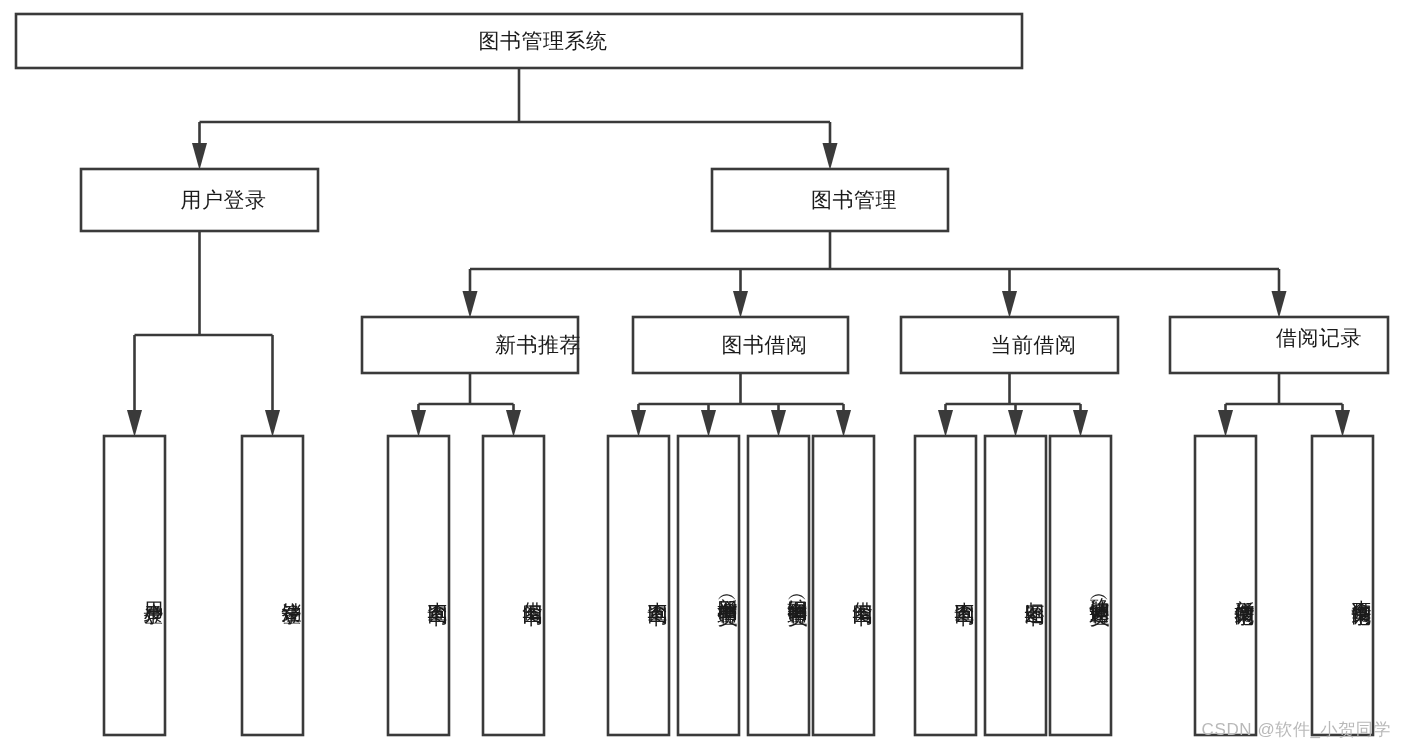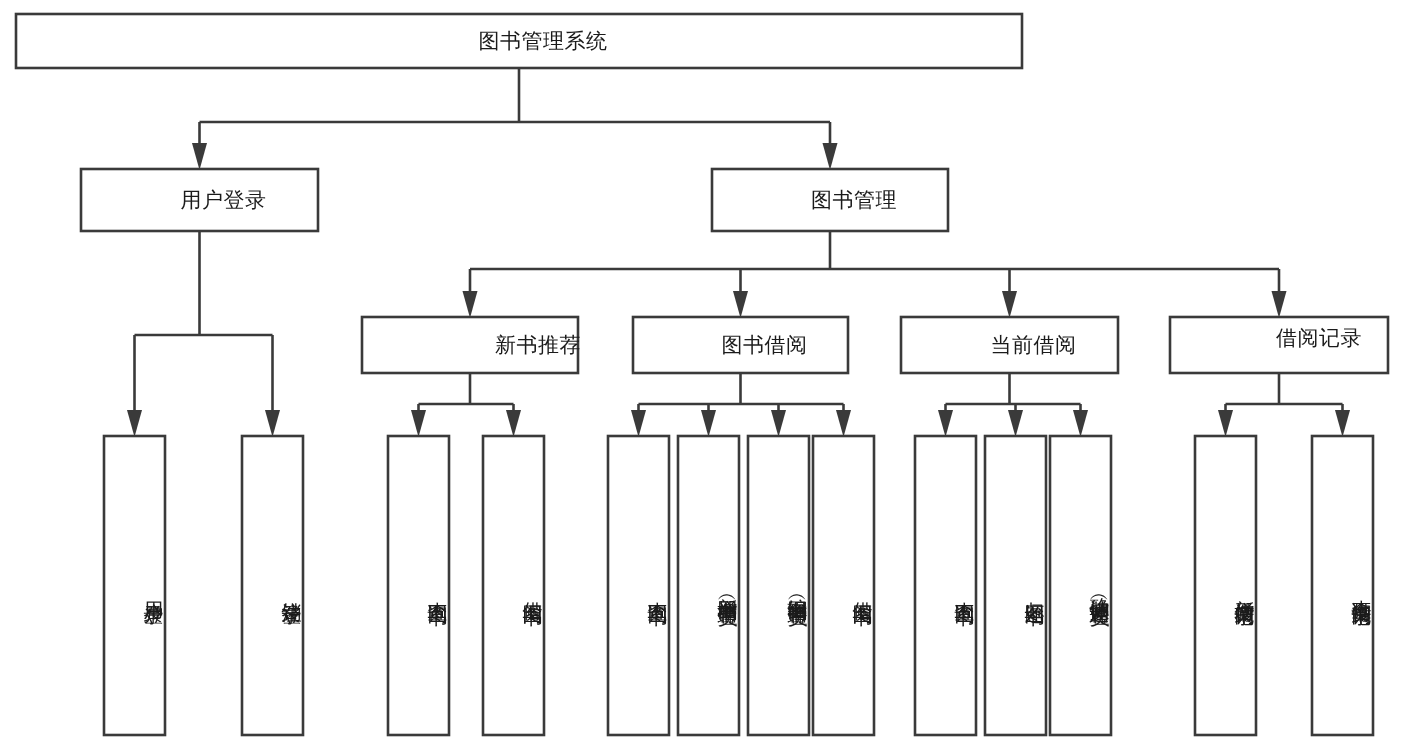--- a/index.html
+++ b/index.html
@@ -172,13 +172,14 @@
       <div class="node-label vertical" style="left: 608px; top: 436px; width: 61px; height: 299px;">查询图书</div>
       <div class="node-label vertical" style="left: 678px; top: 436px; width: 61px; height: 299px;">新增图书（管理员）</div>
       <div class="node-label vertical" style="left: 748px; top: 436px; width: 61px; height: 299px;">编辑图书（管理员）</div>
       <div class="node-label vertical" style="left: 813px; top: 436px; width: 61px; height: 299px;">借阅图书</div>
       <div class="node-label vertical" style="left: 915px; top: 436px; width: 61px; height: 299px;">查询图书</div>
       <div class="node-label vertical" style="left: 985px; top: 436px; width: 61px; height: 299px;">归还图书</div>
       <div class="node-label vertical" style="left: 1050px; top: 436px; width: 61px; height: 299px;">确认归还（管理员）</div>
       <div class="node-label vertical" style="left: 1195px; top: 436px; width: 61px; height: 299px;">新增借阅记录</div>
       <div class="node-label vertical" style="left: 1312px; top: 436px; width: 61px; height: 299px;">查询借阅记录</div>
     </div>
+  <div class="watermark">CSDN @软件_小贺同学</div>
 </div>
 
 </body></html>

